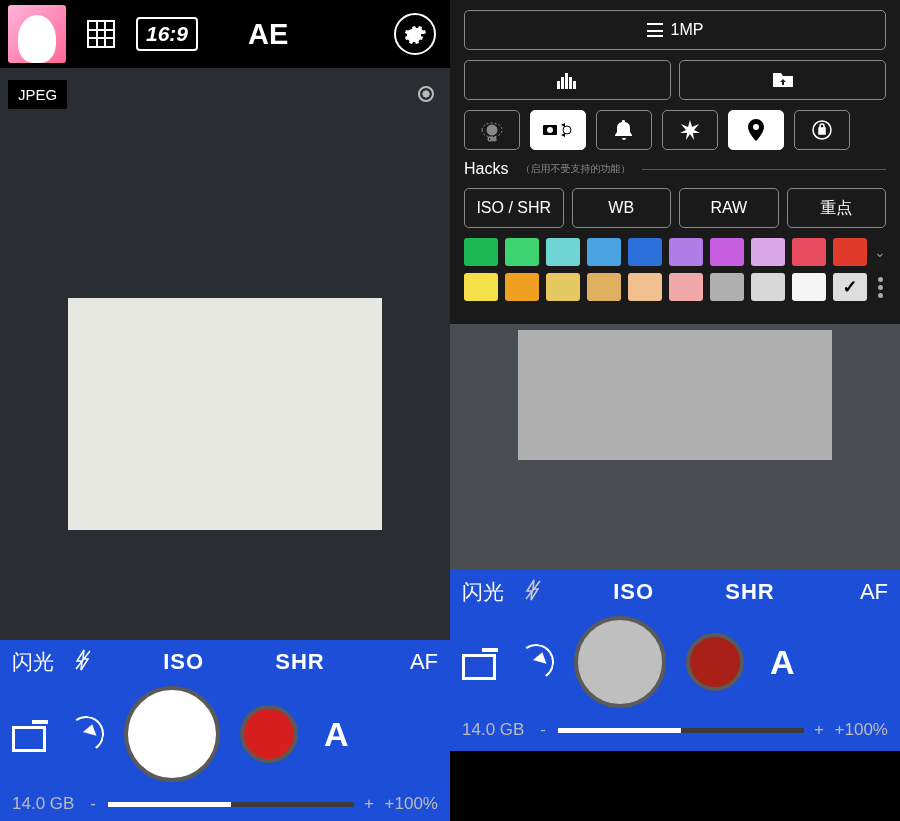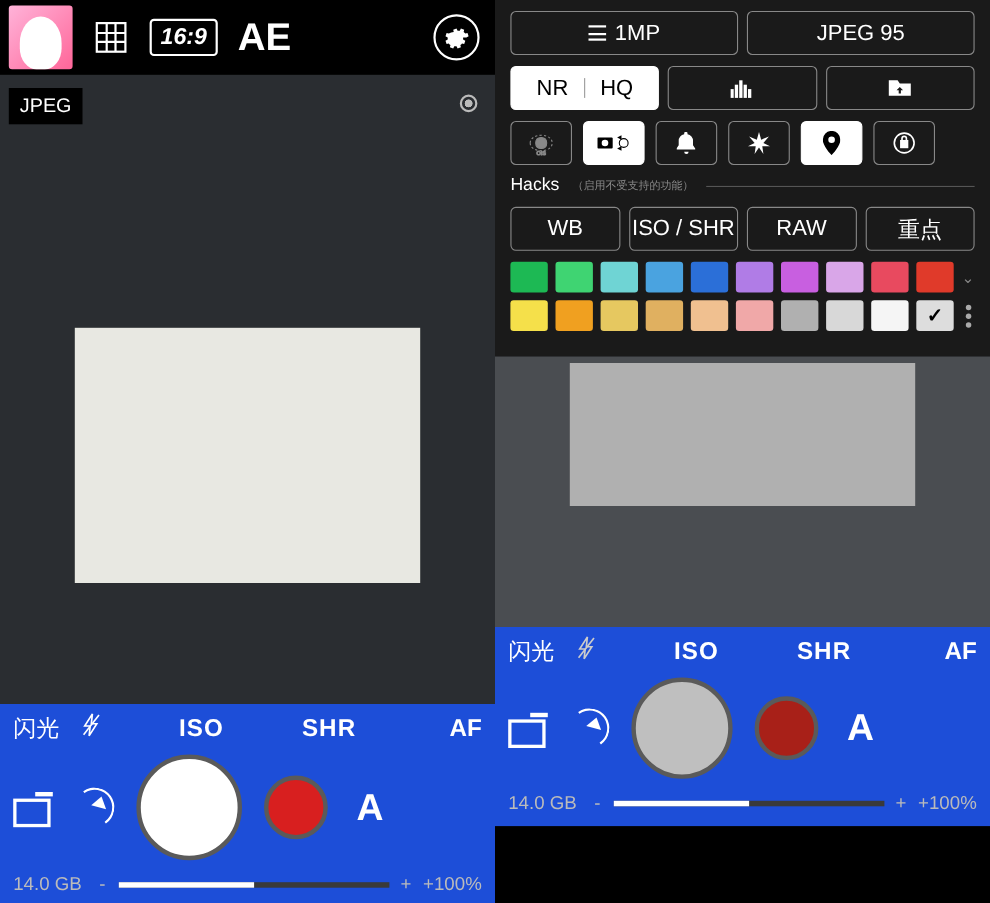--- a/index.html
+++ b/index.html
@@ -19,35 +19,35 @@
     display: flex; align-items: center; padding: 4px 8px; gap: 18px;
   }
   .thumb {
     width: 58px; height: 58px; background: linear-gradient(135deg,#ffb3d9,#ff6699);
     border-radius: 3px; position: relative;
   }
   .thumb::after{content:"";position:absolute;inset:10px 10px 0 10px;background:#fff;border-radius:50% 50% 40% 40%;}
   .topicon { width:34px; display:flex; justify-content:center; align-items:center;}
   .grid-icon svg { stroke:#fff; }
   .aspect-box { border:2.5px solid #fff; border-radius:4px; padding:3px 8px; font-size:21px; font-weight:600;font-style:italic;}
-  .ae { font-size:35px; font-weight:600; }
+  .ae { font-size:29px; font-weight:600;margin-left:32px; }
   .gear { margin-left:auto; margin-right:6px; width:42px;height:42px;border:2.5px solid #fff;border-radius:50%;display:flex;align-items:center;justify-content:center;}
 
   .viewarea { background:#2a2d31; height:572px; position:relative;}
-  .jpeg-badge { position:absolute; top:12px; left:8px; background:#000; padding:6px 10px; font-size:18px; font-weight:500;}
+  .jpeg-badge { position:absolute; top:12px; left:8px; background:#000; padding:6px 10px; font-size:15px; font-weight:500;}
   .circle-dot { position:absolute; top:18px; right:16px; width:16px;height:16px;border:2px solid #bbb;border-radius:50%;background:radial-gradient(circle,#bbb 40%,transparent 45%);}
   .preview { position:absolute; top:230px; left:68px; width:314px; height:232px; background:#e8e8e2;}
 
   .bottombar { height:181px; background:#1d4ed8; position:relative; padding:8px 12px 4px 12px;}
   .brow1 { display:flex; align-items:center; font-size:21px; font-weight:500; gap:20px;}
   .flash-label { font-size:21px; }
   .noflash-icon { width:18px; display:inline-block; position:relative;}
   .spacer { flex:1; }
   .iso-lbl,.shr-lbl { font-size:22px; font-weight:600; letter-spacing:1px;}
-  .af-lbl { font-size:22px; font-weight:700; margin-left:14px;}
+  .af-lbl { font-size:22px; font-weight:400; margin-left:14px;}
 
   .brow2 { display:flex; align-items:center; margin-top:10px; gap:20px;}
   .screens-icon { width:36px; height:28px; position:relative;}
   .screens-icon::before{content:"";position:absolute;width:28px;height:20px;border:3px solid #fff;top:6px;left:0;}
   .screens-icon::after{content:"";position:absolute;width:16px;height:4px;background:#fff;top:0;right:0;}
   .tri-icon { width:36px;height:36px;position:relative;}
   .tri-icon::before{content:"";position:absolute;width:32px;height:32px;border:2.5px solid #fff;border-radius:50%;border-bottom-color:transparent;border-left-color:transparent;transform:rotate(10deg);}
   .tri-icon::after{content:"";position:absolute;top:8px;left:16px;border-left:7px solid transparent;border-right:7px solid transparent;border-bottom:10px solid #fff;transform:rotate(15deg);}
 
   .shutter { width:96px;height:96px;border-radius:50%;border:4px solid #5a5a5a;background:#fff;}
@@ -62,21 +62,21 @@
   .slider { flex:1; height:5px; background:#3a3a3a; position:relative; margin:0 6px;}
   .slider::before{content:"";position:absolute;left:0;height:5px;width:50%;background:#fff;}
   .zoom { width:60px; text-align:right;}
 
   
   .settings-panel { background:#1a1a1a; padding:10px 14px 16px 14px;}
   .srow { display:flex; gap:8px; margin-bottom:10px;}
   .sbtn {
     flex:1; height:40px; border:1.5px solid #888; border-radius:5px;
     display:flex; align-items:center; justify-content:center; gap:8px;
-    font-size:20px; background:transparent; color:#fff; font-weight:500;
+    font-size:16px; background:transparent; color:#fff; font-weight:500;
   }
   .sbtn.white { background:#fff; color:#000; border-color:#fff;}
   .iconbtn { flex:1; height:40px; border:1.5px solid #888; border-radius:5px;
     display:flex;align-items:center;justify-content:center; background:transparent;}
   .iconbtn.white{background:#fff;border-color:#fff;}
   .srow.icons .iconbtn { min-width:56px; flex:0 0 56px;}
   .srow.icons { gap:10px;}
 
   .section-head { display:flex; align-items:center; gap:12px; margin:6px 0 10px 0; font-size:16px;}
   .section-head .line { flex:1; height:1px; background:#555;}
@@ -160,28 +160,22 @@
   </div>
 </div>
 
 <div class="half">
   <div class="settings-panel">
     <div class="srow">
       <div class="sbtn">
         <span class="menu-icon"></span>
         <span>1MP</span>
       </div>
-      <div class="sbtn">JPEG 95</div>
     </div>
     <div class="srow">
-      <div class="sbtn white">
-        <span>NR</span>
-        <span class="nrhq-divider"></span>
-        <span>HQ</span>
-      </div>
       <div class="iconbtn">
         <svg width="22" height="18" viewBox="0 0 22 18" fill="#fff">
             <rect x="0" y="10" width="3" height="8"></rect>
             <rect x="4" y="6" width="3" height="12"></rect>
             <rect x="8" y="2" width="3" height="16"></rect>
             <rect x="12" y="6" width="3" height="12"></rect>
             <rect x="16" y="10" width="3" height="8"></rect>
           </svg>
       </div>
       <div class="iconbtn">
@@ -233,22 +227,22 @@
           </svg>
       </div>
     </div>
 
     <div class="section-head">
       <span>Hacks</span>
       <span class="sub">（启用不受支持的功能）</span>
       <div class="line"></div>
     </div>
     <div class="srow">
+      <div class="sbtn">ISO / SHR</div>
       <div class="sbtn">WB</div>
-      <div class="sbtn">ISO / SHR</div>
       <div class="sbtn">RAW</div>
       <div class="sbtn">重点</div>
     </div>
 
     <div class="swrow" id="swrow1">
 
       <div class="swatch" style="background: rgb(29, 185, 84);"></div>
         <div class="swatch" style="background: rgb(63, 212, 114);"></div>
         <div class="swatch" style="background: rgb(111, 212, 212);"></div>
         <div class="swatch" style="background: rgb(74, 163, 224);"></div>

